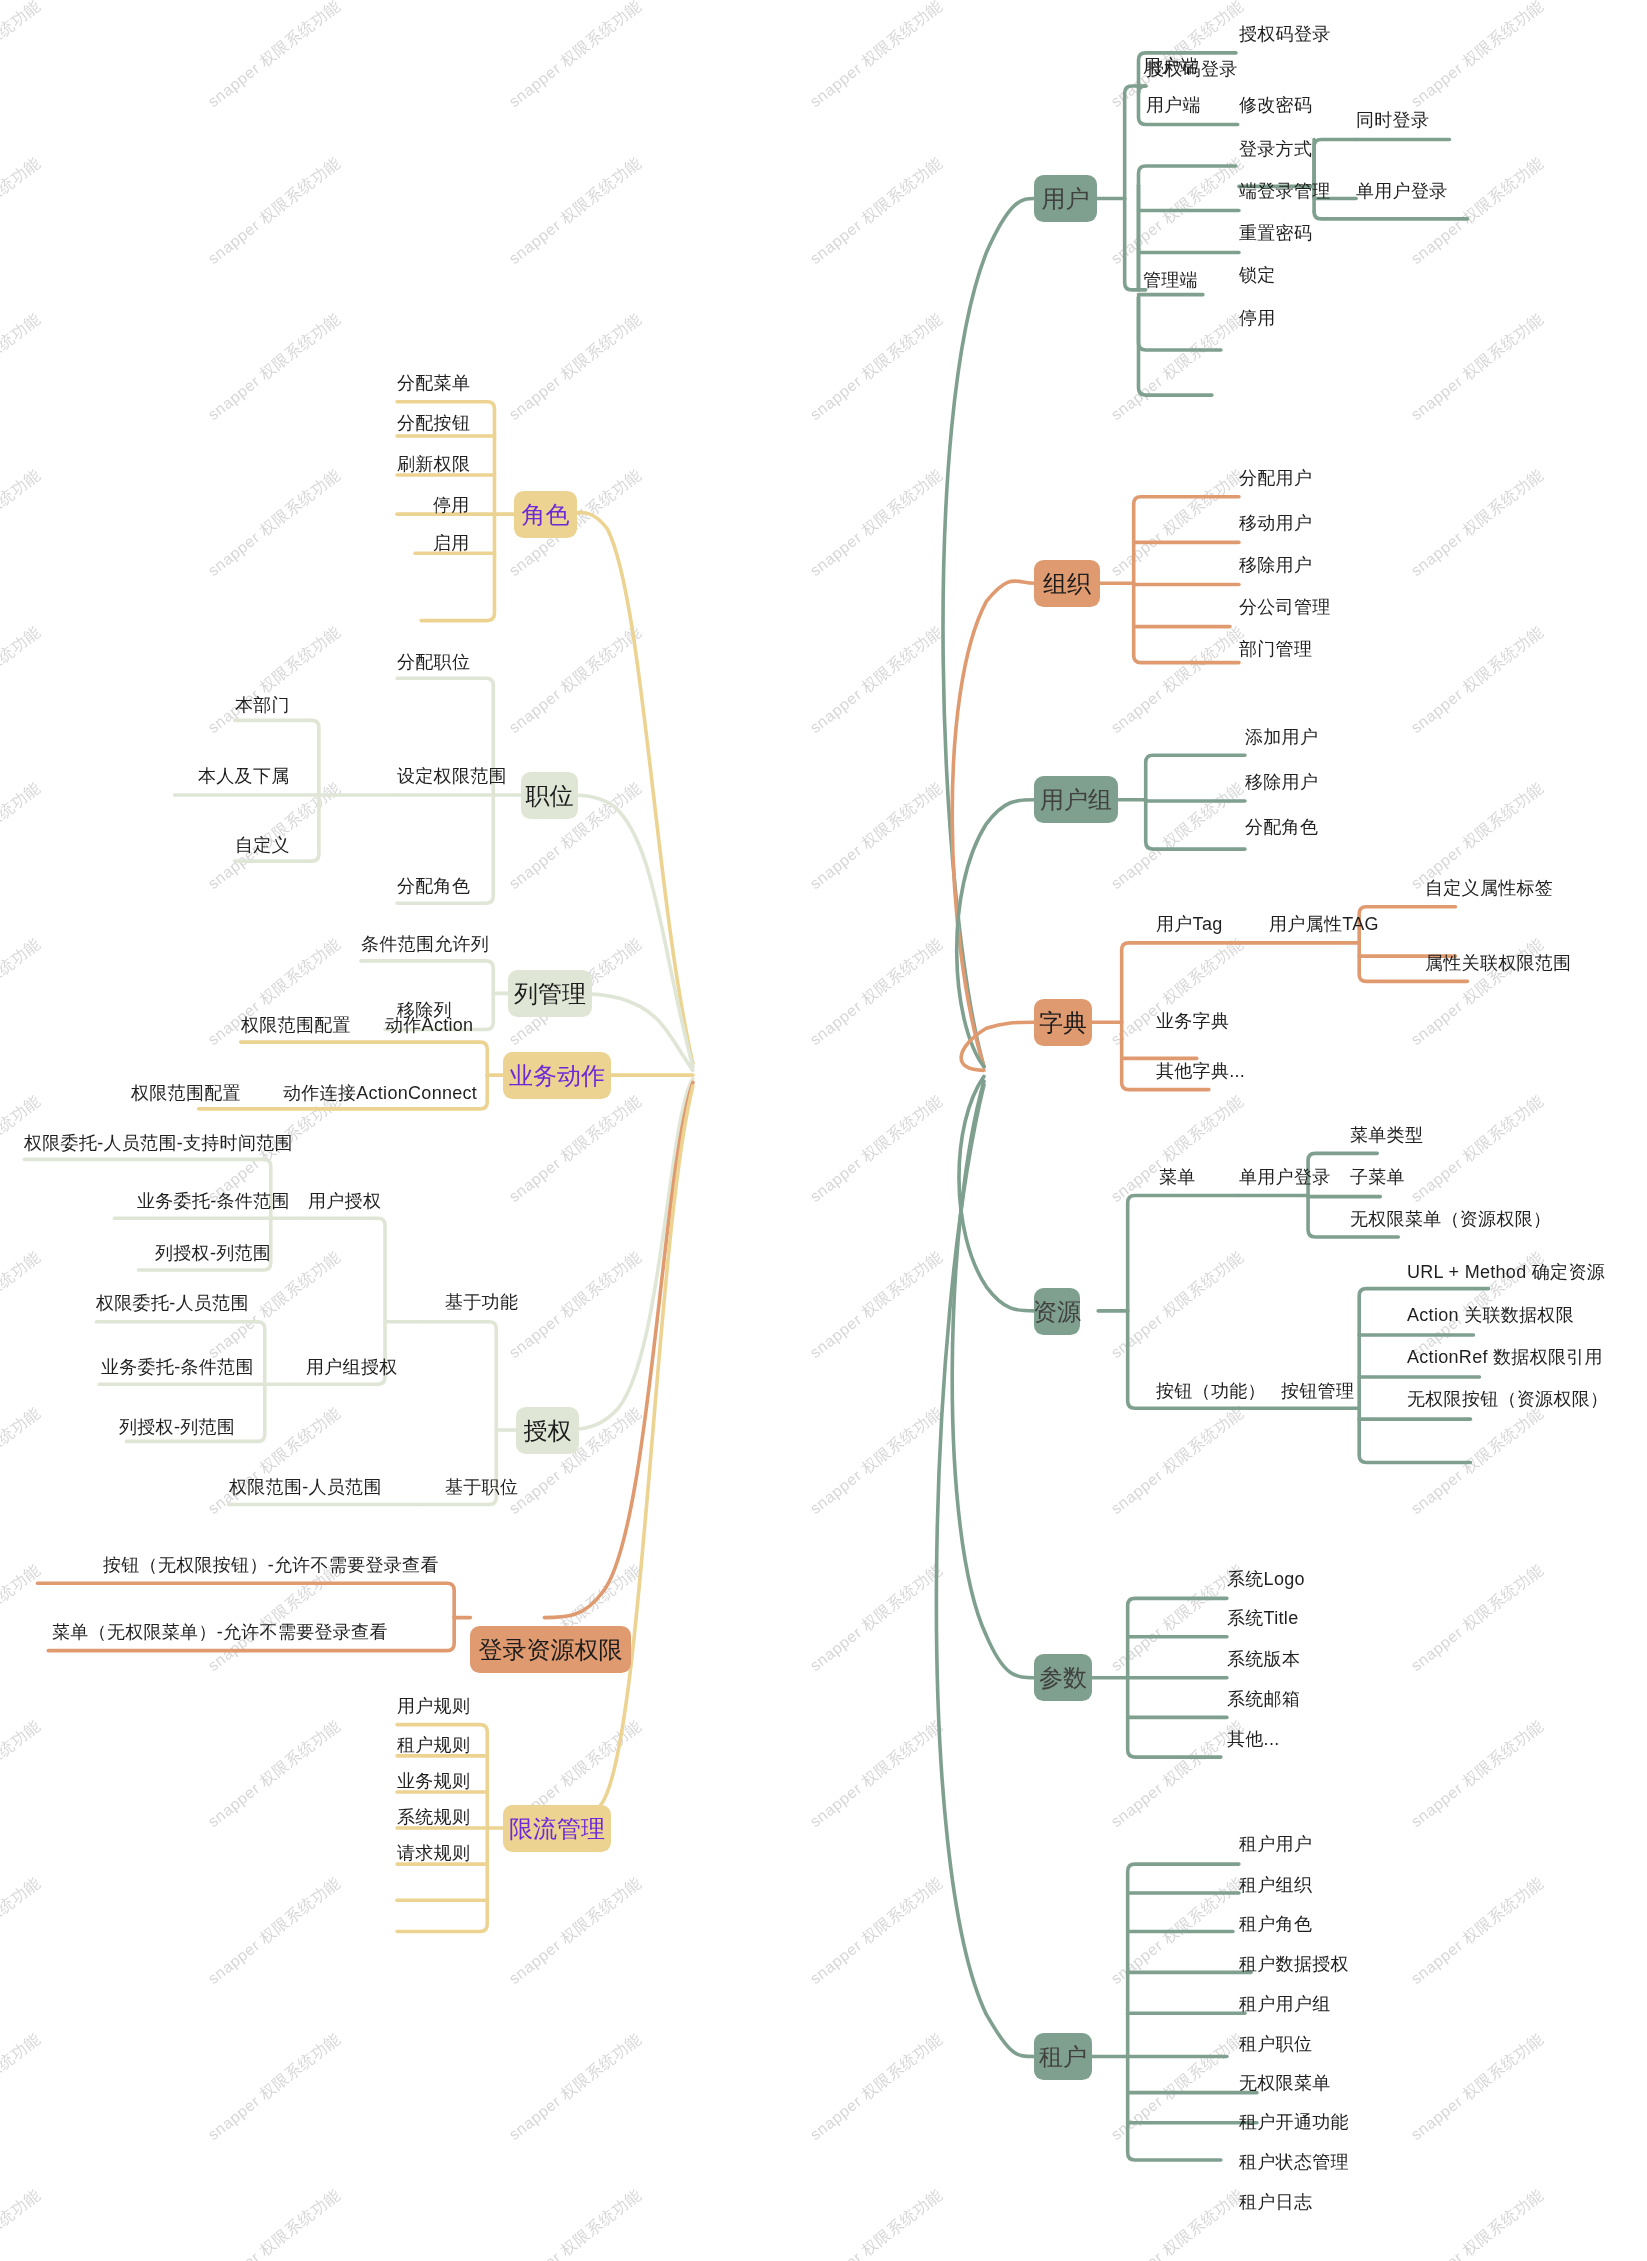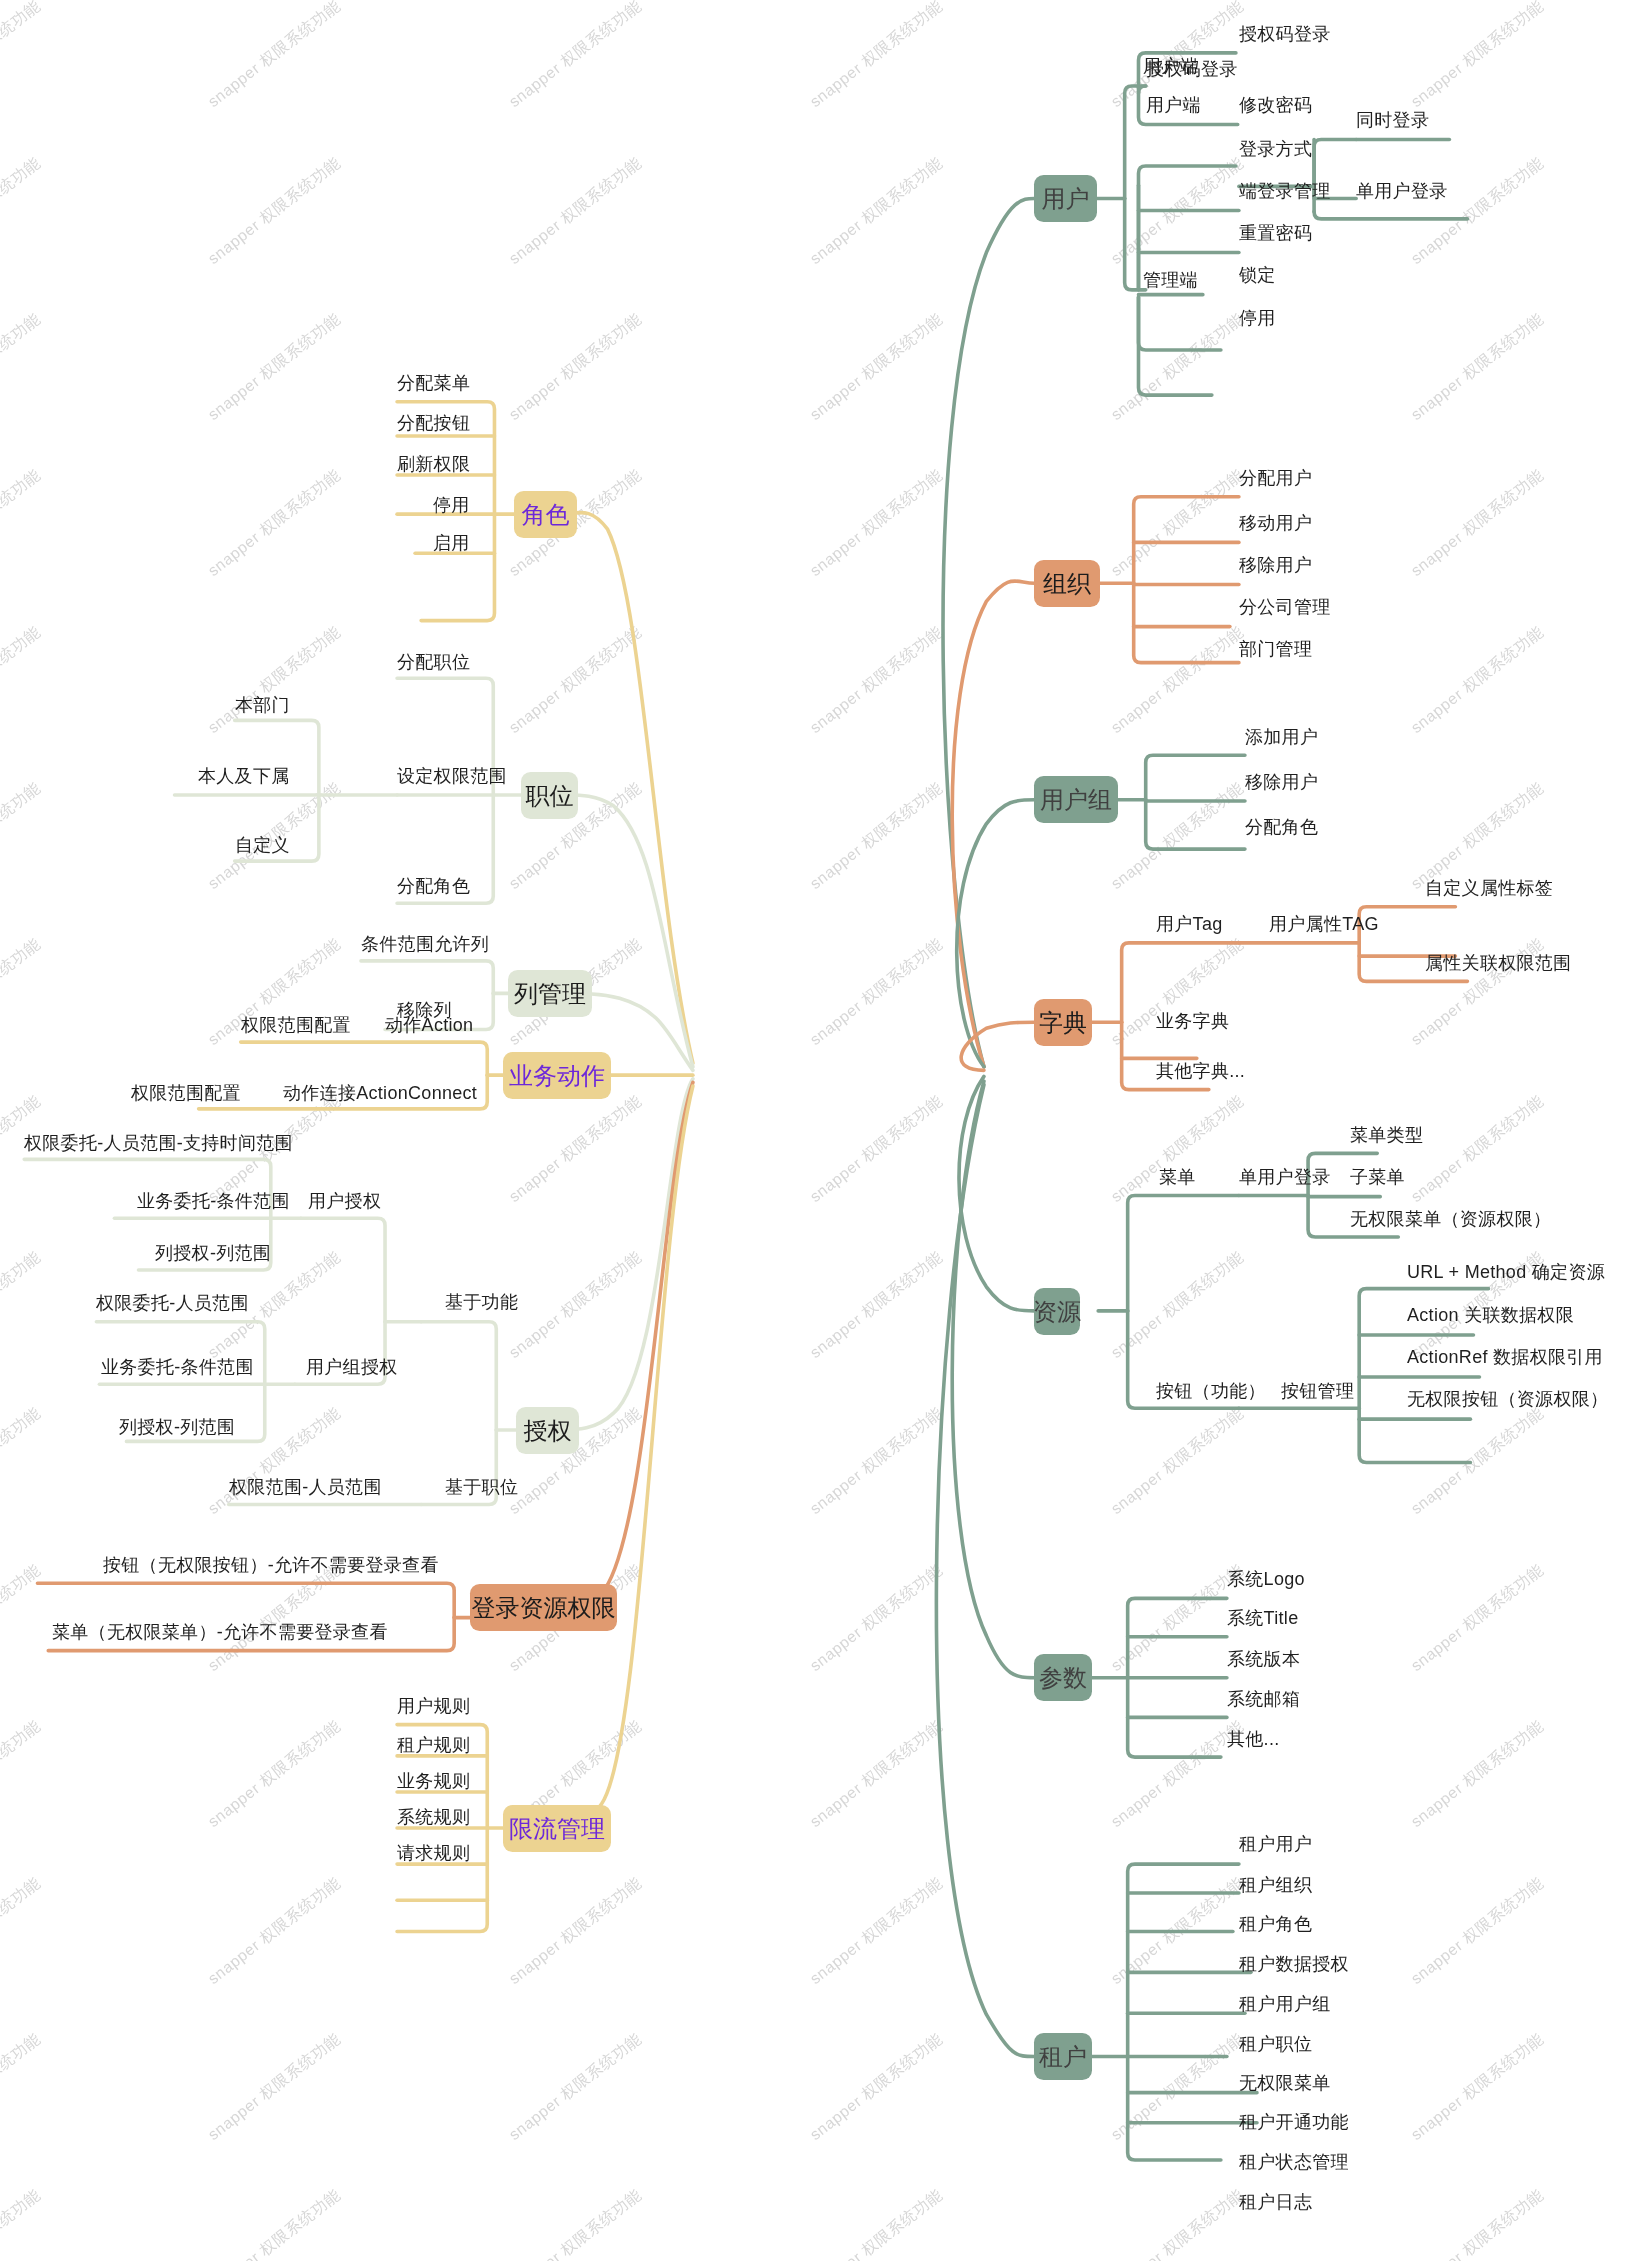--- a/index.html
+++ b/index.html
@@ -300,21 +300,21 @@
   <div class="node lvl1 orange" style="left:1034px;top:999px;width:58px;">字典</div>
   <div class="node lvl1 green" style="left:1034px;top:1288px;width:46px;">资源</div>
   <div class="node lvl1 green" style="left:1034px;top:1654px;width:58px;">参数</div>
   <div class="node lvl1 green" style="left:1034px;top:2033px;width:58px;">租户</div>
 
   <div class="node lvl1 yellow" style="left:514px;top:491px;width:63px;">角色</div>
   <div class="node lvl1 lgreen" style="left:521px;top:772px;width:57px;">职位</div>
   <div class="node lvl1 lgreen" style="left:508px;top:970px;width:84px;">列管理</div>
   <div class="node lvl1 yellow" style="left:503px;top:1052px;width:108px;">业务动作</div>
   <div class="node lvl1 lgreen" style="left:516px;top:1407px;width:63px;">授权</div>
-  <div class="node lvl1 orange" style="left:470px;top:1584px;width:147px;">登录资源权限</div>
+  <div class="node lvl1 orange" style="left:470px;top:1626px;width:161px;">登录资源权限</div>
   <div class="node lvl1 yellow" style="left:503px;top:1805px;width:108px;">限流管理</div>
 
   <div class="leaf" style="left:1146px;top:60px;">授权码登录</div>
   <div class="leaf" style="left:1146px;top:96px;">用户端</div>
 
   <div class="leaf" style="left:1239px;top:25px;">授权码登录</div>
 
   <div class="leaf" style="left:1239px;top:96px;">修改密码</div>
 
   <div class="leaf" style="left:1239px;top:140px;">登录方式</div>

